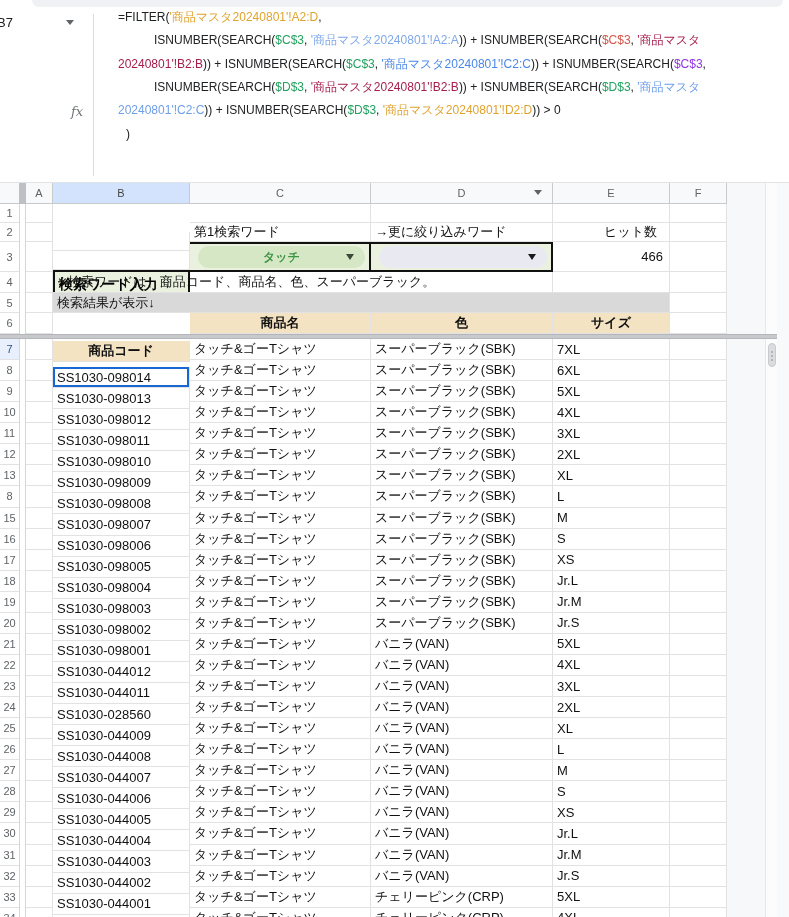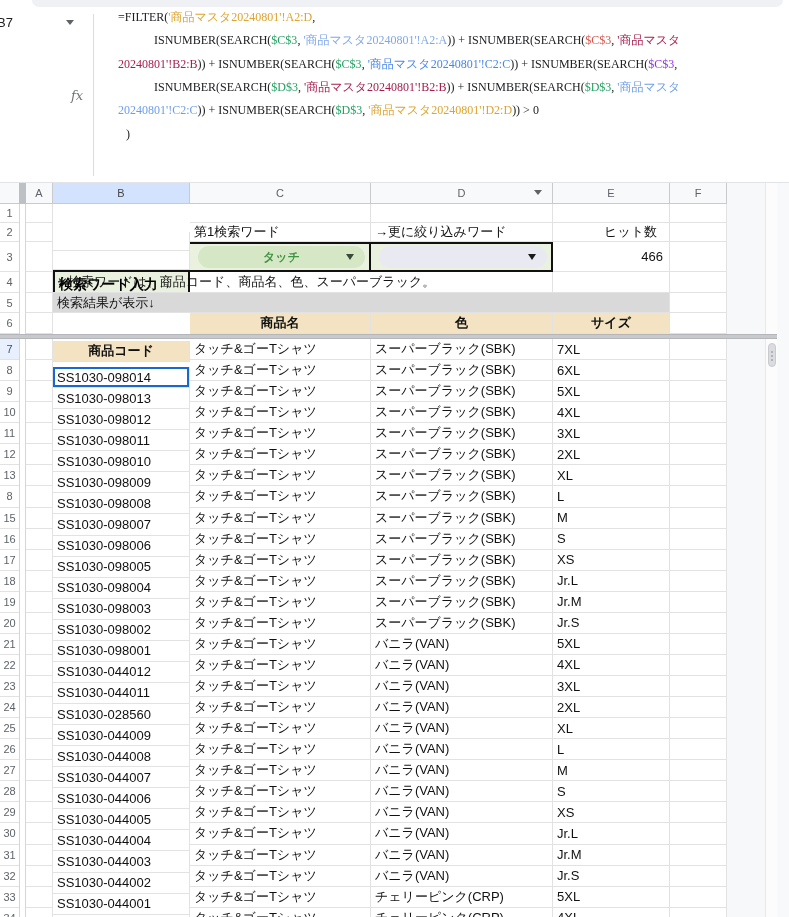--- a/index.html
+++ b/index.html
@@ -10,23 +10,23 @@
   
   #formula-bar { position:absolute; left:0; top:0; width:789px; height:183px;
     background:#fff; border-bottom:1px solid #E1E3E6; }
   .top-strip { position:absolute; left:32px; top:0; width:751px; height:7px;
     background:#F0F1F5; border-radius:0 0 9px 9px; }
   .name-box-text { position:absolute; left:-3px; top:15px; font-size:13px; color:#202124; }
   .name-arrow { position:absolute; left:66px; top:20px; width:0; height:0;
     border-left:4px solid transparent; border-right:4px solid transparent;
     border-top:5px solid #5F6368; }
   .fb-divider { position:absolute; left:93px; top:14px; height:162px; width:1px; background:#DADCE0; }
-  .fx-label { position:absolute; left:71px; top:88px; font-family:"DejaVu Serif",serif;
+  .fx-label { position:absolute; left:71px; top:104px; font-family:"DejaVu Serif",serif;
     font-style:italic; font-size:13px; color:#70757A;text-align:center; }
-  #formula-text { position:absolute; left:118px; top:6px; font-family:Liberation Serif, serif;
+  #formula-text { position:absolute; left:118px; top:6px; font-family:Liberation Sans, sans-serif;
     font-size:12px; color:#202124; }
   .fline { height:23.35px; line-height:23.35px; white-space:pre; }
   .fline.ind1 { padding-left:36px; }
   .fline.ind2 { padding-left:8px; }
 
   
   #grid { position:absolute; left:0; top:183px; width:789px; height:734px; background:#fff; }
   .void-area { position:absolute; left:727px; top:0; width:38px; height:734px; background:#F7F8F9; }
   .sb-margin { position:absolute; left:777px; top:0; width:12px; height:734px; background:#F8F9FA; }
   .sb-track { position:absolute; left:765px; top:0; width:12px; height:734px;

